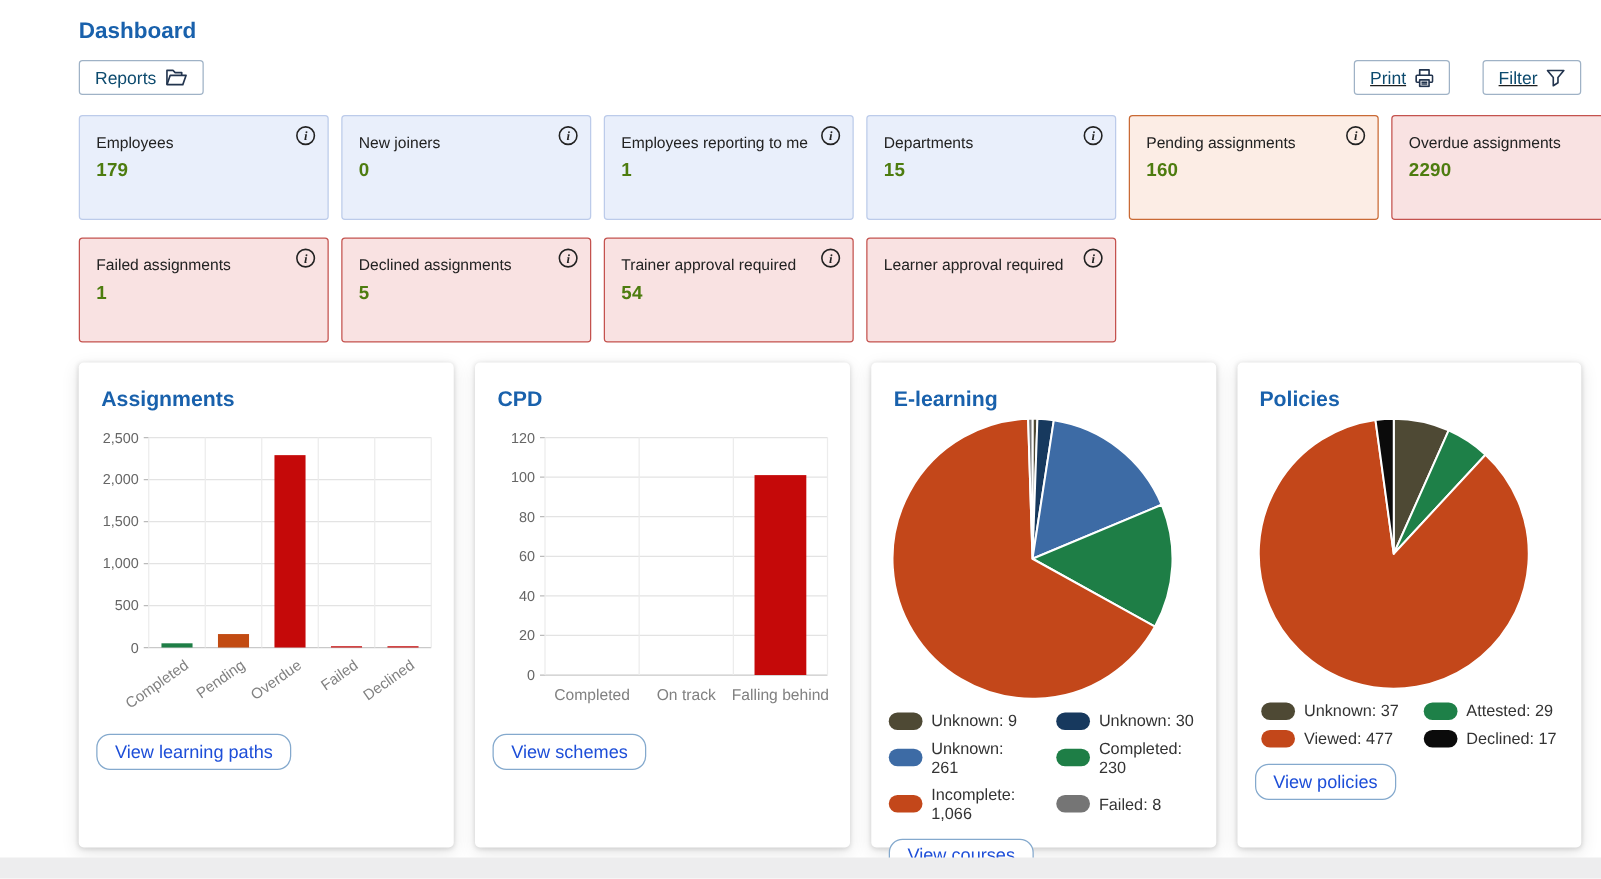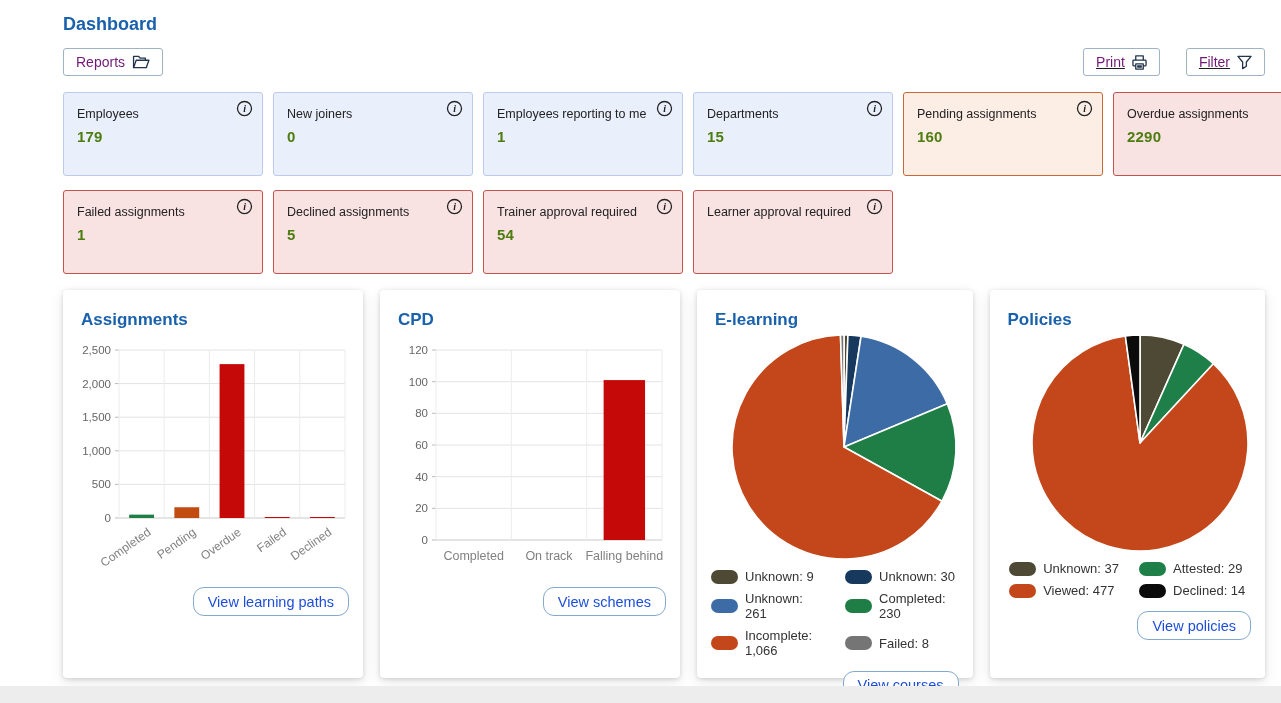--- a/index.html
+++ b/index.html
@@ -12,21 +12,21 @@
     color:#1d1d1d;
   }
   .page { padding:14px 16px 0 15px;margin-left:48px; }
 
   .page-title { font-size:18px; font-weight:700; color:#1961ac; }
 
   .toolbar { display:flex; justify-content:space-between; align-items:center; margin-top:13px; }
   .tb-btn {
     display:inline-flex; align-items:center; gap:7px;
     background:#fff; border:1px solid #9fb2c6; border-radius:3px;
-    padding:4px 12px; font-size:14px; color:#701a75; font-family:inherit; cursor:pointer;
+    padding:4px 12px; font-size:14px; color:#0c4a6e; font-family:inherit; cursor:pointer;
     height:28px;
   }
   .tb-right { display:flex; gap:26px;text-decoration:underline; }
   .tb-btn svg { display:block; }
 
   .cards-grid {
     margin-top:16px;
     display:grid;
     grid-template-columns:repeat(6, 200px);
     column-gap:10px; row-gap:14px;
@@ -40,21 +40,21 @@
   .stat-card.red    { background:#f9e2e2; border-color:#c4524e; }
   .stat-label { font-size:12.5px; color:#222; margin-top:2px; }
   .stat-value { font-size:15px; font-weight:700; color:#4d7c0f; margin-top:7px; letter-spacing:0.2px; }
   .info-icon { position:absolute; top:7px; right:9px; cursor:pointer; line-height:0; }
 
   .panels { display:flex; gap:17px; margin-top:16px; }
   .panel {
     width:300px; height:388px; background:#fff; border-radius:4px;
     box-shadow:0 1px 4px rgba(0,0,0,0.14), 0 4px 14px rgba(0,0,0,0.10);
     padding:20px 14px 0 14px;
-    display:flex; flex-direction:column; align-items:flex-end;
+    display:flex; flex-direction:column; align-items:flex-start;
   }
   .panel-title { align-self:flex-start; font-size:17px; font-weight:700; color:#1961ac; margin-left:4px; }
 
   .chart-box { margin-top:8px; line-height:0; }
   .pie-box { margin-top:2px; line-height:0; }
 
   .legend {
     display:grid; grid-template-columns:auto auto;
     column-gap:20px; row-gap:7px; margin-top:7px; align-self:center;
   }
@@ -329,21 +329,21 @@
           <div class="legend-item">
             <span class="legend-swatch" style="background:#1e8048"></span>
             <span>Attested: 29</span>
           </div>
           <div class="legend-item">
             <span class="legend-swatch" style="background:#c3471a"></span>
             <span>Viewed: 477</span>
           </div>
           <div class="legend-item">
             <span class="legend-swatch" style="background:#0b0b0b"></span>
-            <span>Declined: 14</span>
+            <span>Declined: 17</span>
           </div>
         </div>
       <button class="panel-btn">View policies</button>
     </div>
 
   </div>
 </div>
 
 <div class="bottom-strip"></div>
 

